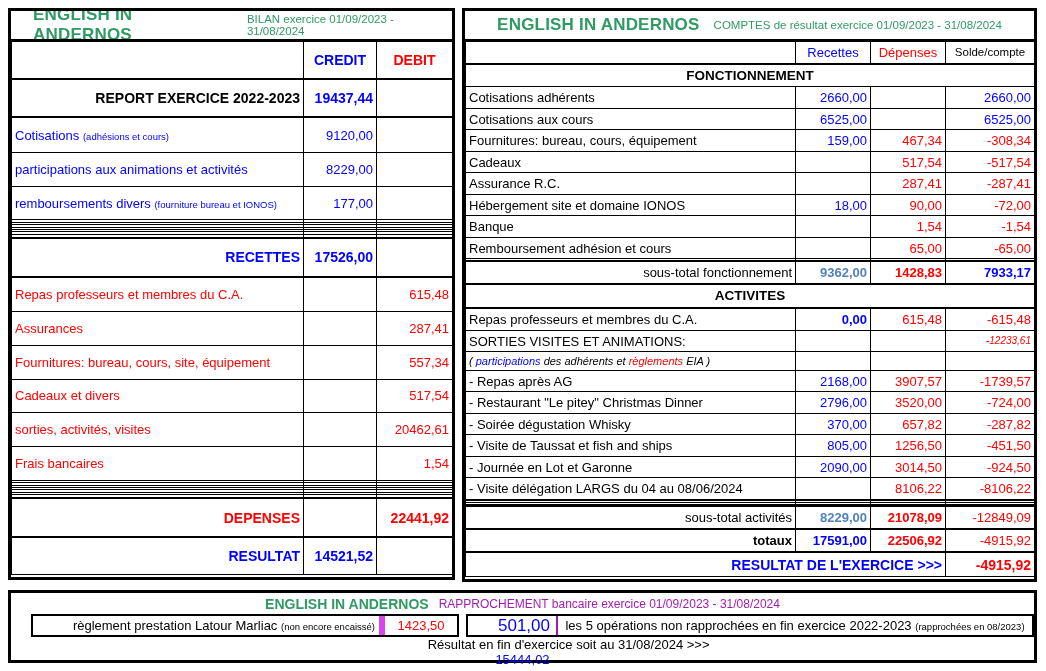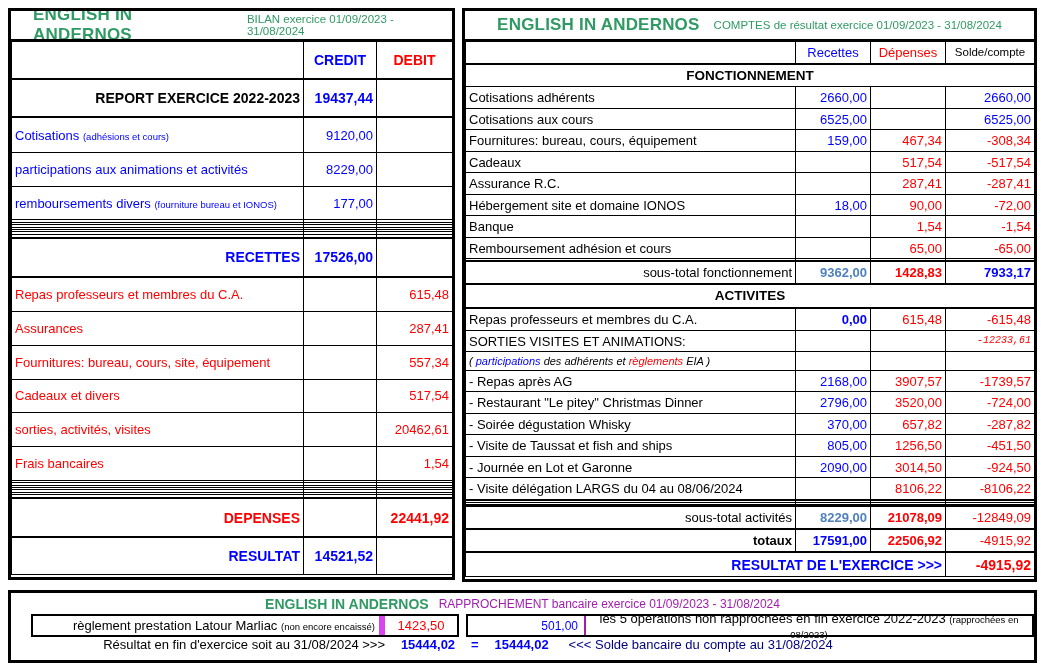--- a/index.html
+++ b/index.html
@@ -23,40 +23,40 @@
   .l{text-align:left;}
   .r{text-align:right;padding-left:29px;}
   .n{text-align:right;}
   .b{font-weight:bold;}
   .f14{font-size:14px;}
   .bl{color:#0000ff;}
   .rd{color:#ff0000;}
   .lb{color:#4f81bd;}
   .navy{color:#000080;}
   .nt{font-size:9.5px;}
-  .si{font-size:10px;font-style:italic;font-family:Liberation Mono, monospace;}
+  .si{font-size:10px;font-style:italic;}
   .it{font-style:italic;font-size:11px;margin-left:16px;}
   .sect{text-align:center;font-weight:bold;font-size:13.5px;}
   .hdr td{text-align:center;}
 
   
   .rtitle{height:21px;display:flex;align-items:center;justify-content:center;font-size:13px;}
   .rtitle .nm{font-weight:bold;color:#2f9a63;font-size:14px;margin-right:10px;}
   .rtitle .rst{color:#a21caf;font-size:12px;}
   .rrow2{height:23px;display:flex;align-items:stretch;}
   .box{border:2px solid #000;display:flex;align-items:center;box-sizing:border-box;}
   .box1{margin-left:20px;width:428px;}
   .box1 .lab{flex:1;text-align:right;font-size:13px;padding-right:4px;}
   .box1 .val{width:72px;border-left:6px solid #d946ef;align-self:stretch;display:flex;align-items:center;justify-content:center;font-size:13px;}
   .box2{margin-left:7px;flex:1;margin-right:0;}
-  .box2 .val2{width:82px;border-right:2px solid #a21caf;align-self:stretch;display:flex;align-items:center;justify-content:flex-end;padding-right:6px;font-size:12px;padding-left:28px;}
+  .box2 .val2{width:82px;border-right:2px solid #a21caf;align-self:stretch;display:flex;align-items:center;justify-content:flex-end;padding-right:6px;font-size:17px;}
   .box2 .txt{flex:1;text-align:center;font-size:13px;}
-  .rrow3{height:19px;display:flex;align-items:flex-start;font-size:13px;}
+  .rrow3{height:19px;display:flex;align-items:center;font-size:13px;flex-direction:column;}
   .r3lab{width:374px;text-align:right;}
-  .r3v{width:86px;text-align:center;font-weight:bold;}
+  .r3v{width:86px;text-align:center;font-weight:normal;}
   .r3t{margin-left:4px;}
 </style>
 </head>
 <body>
 
 <div id="bilan" class="panel">
   <div class="thead">
     <span class="ttl">ENGLISH IN ANDERNOS</span>
     <span class="sub">BILAN exercice 01/09/2023 - 31/08/2024</span>
   </div>

